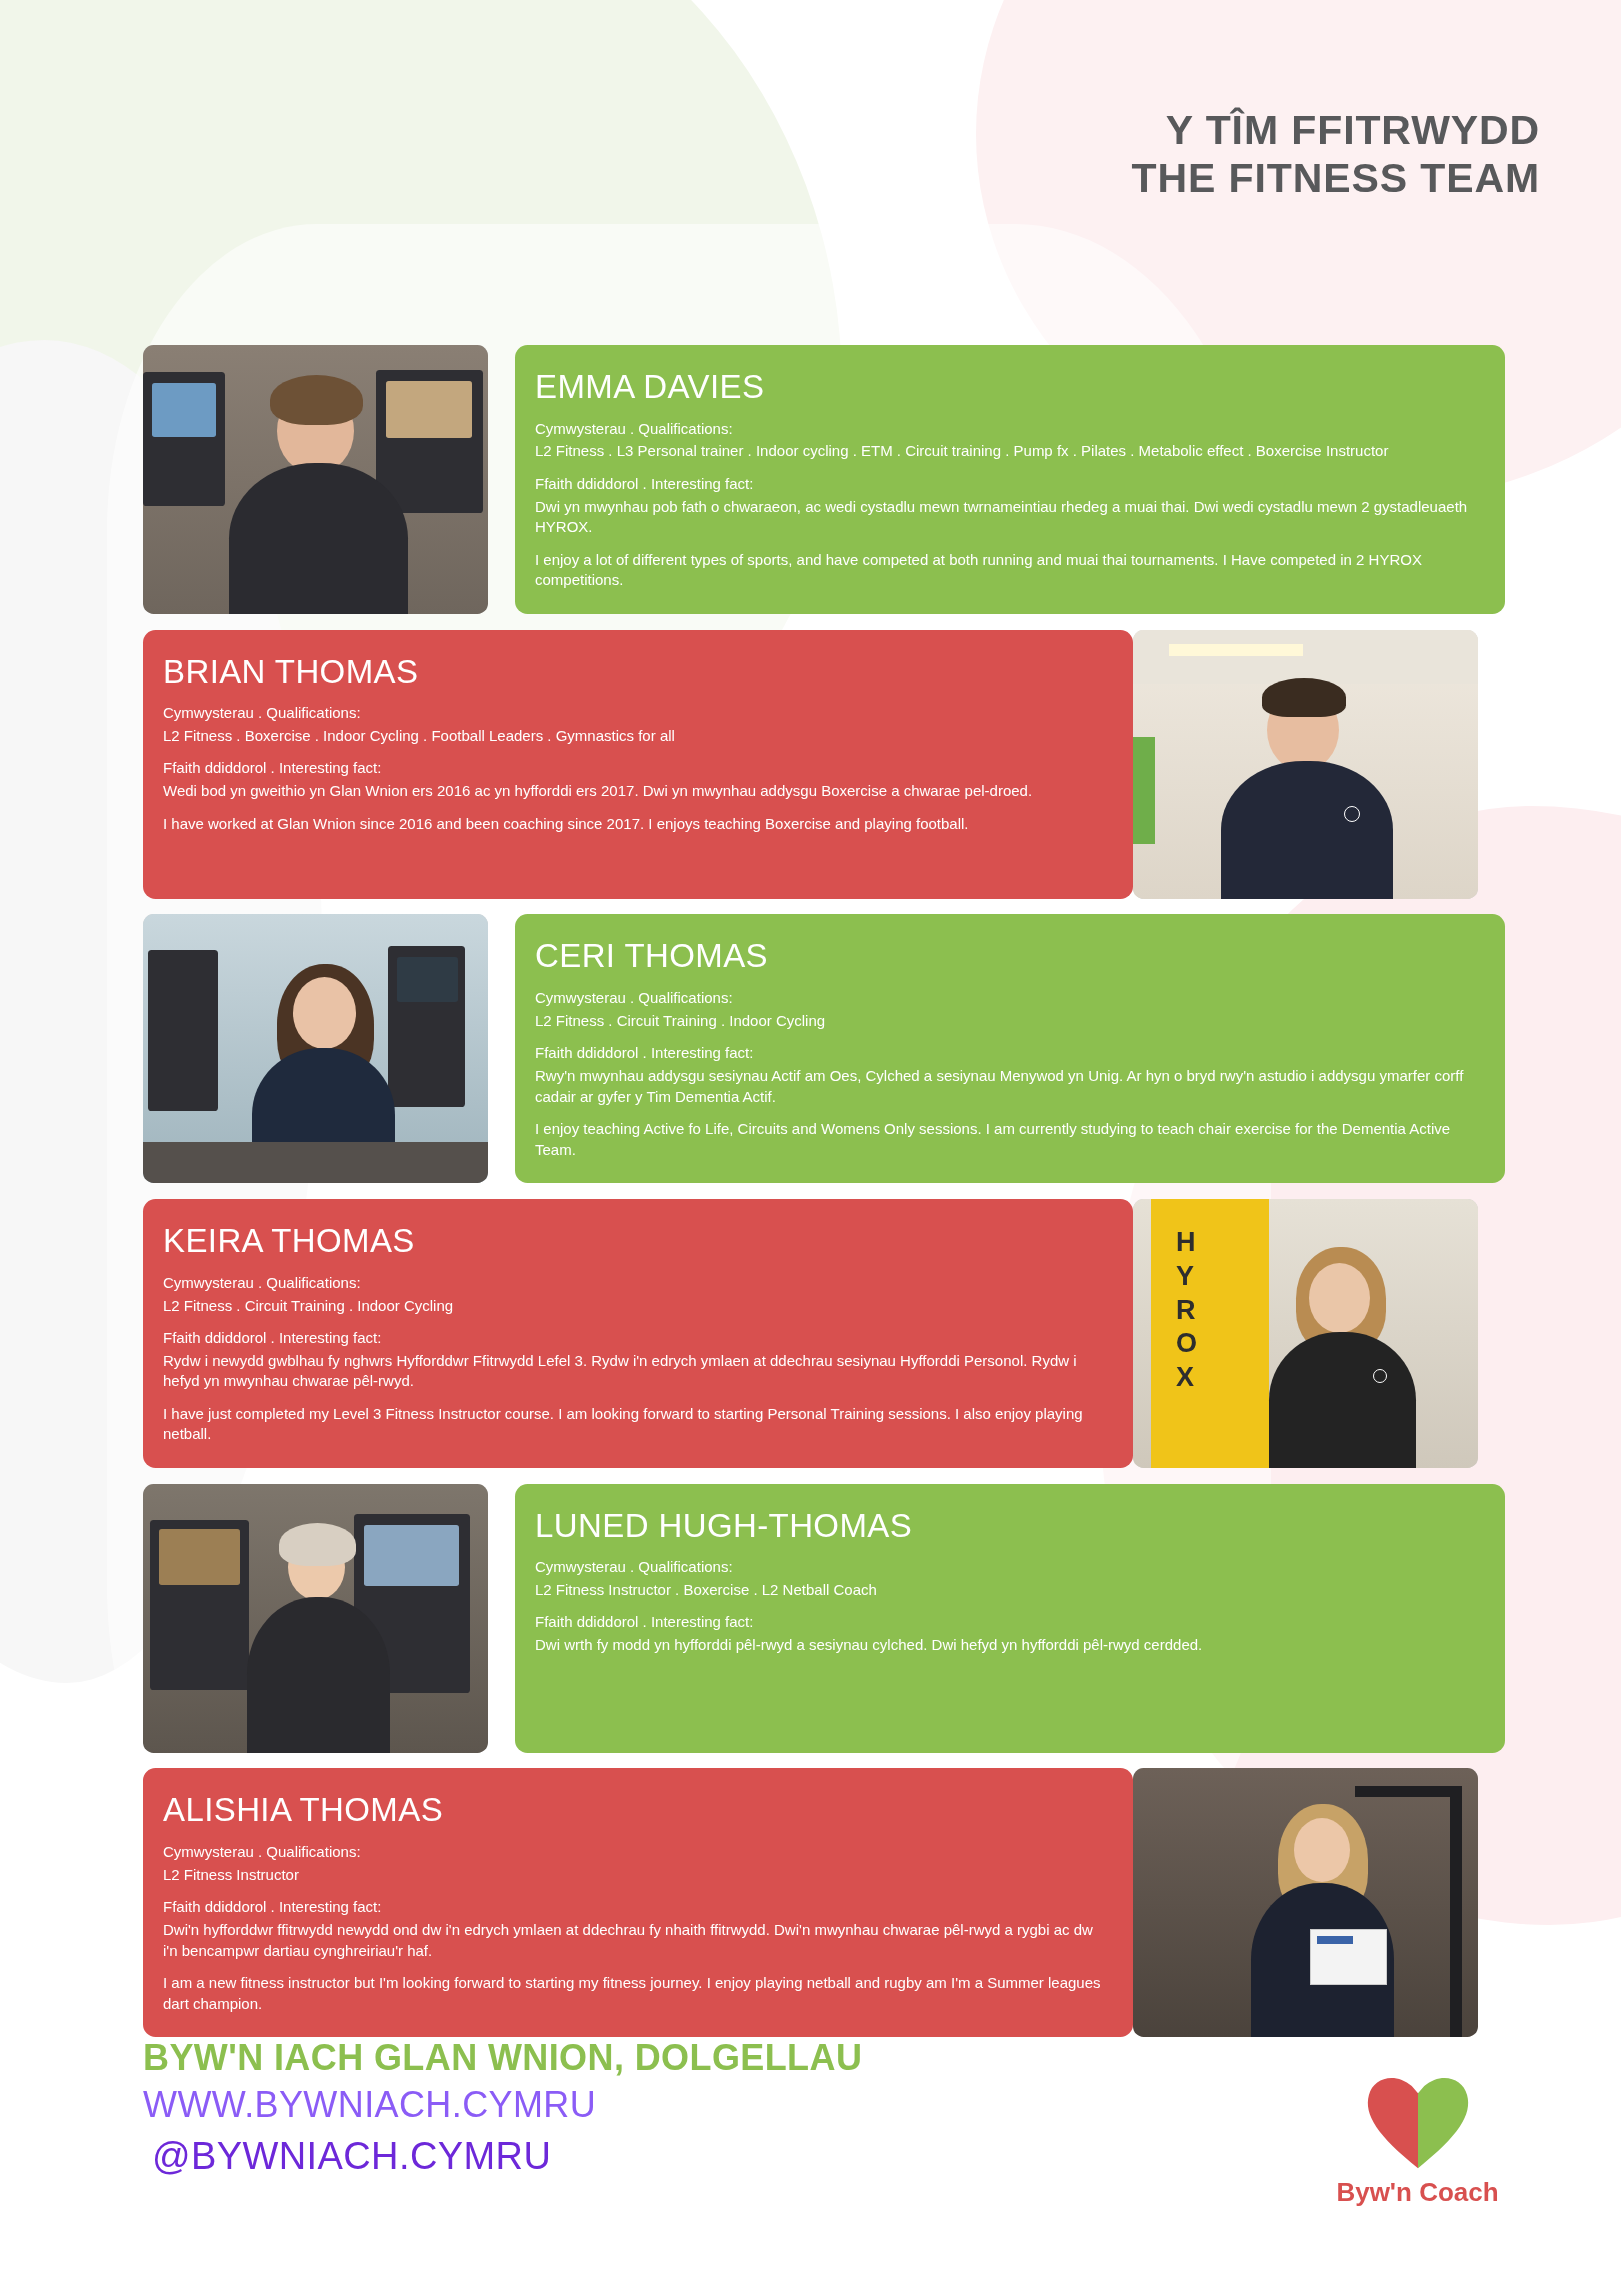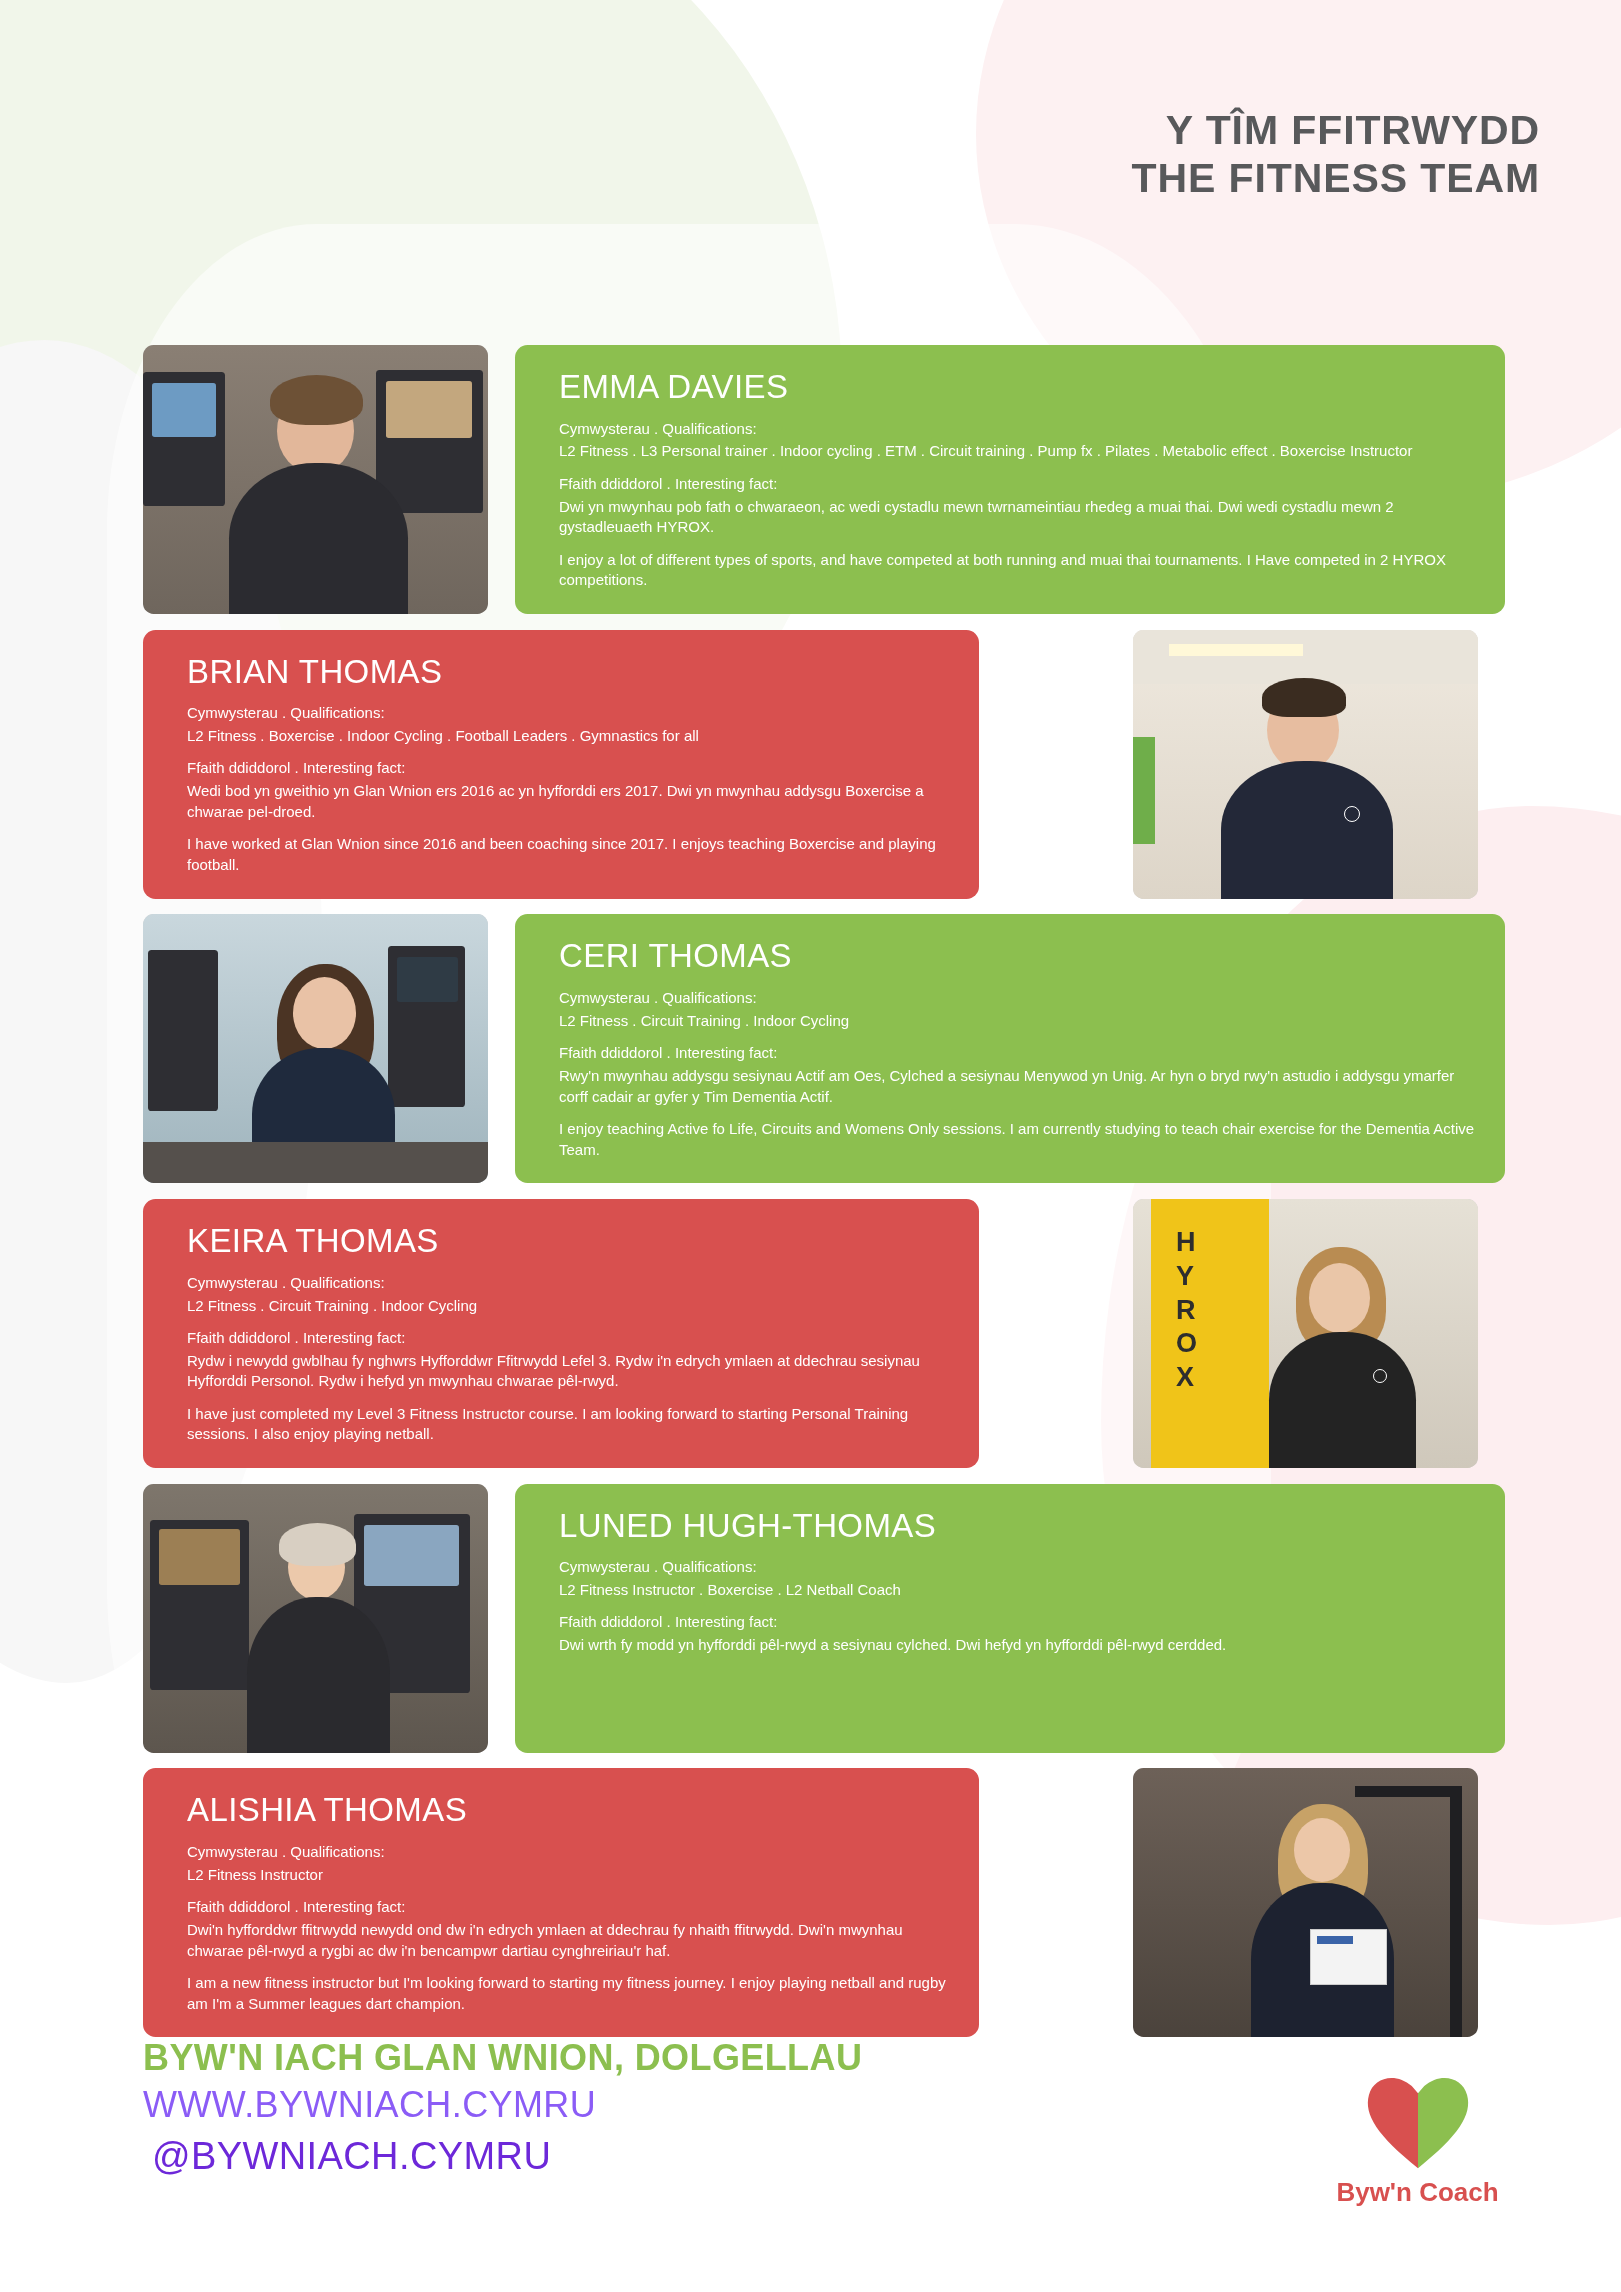--- a/index.html
+++ b/index.html
@@ -85,28 +85,28 @@
     height: 269px;
     border-radius: 10.7px;
     overflow: hidden;
     background: #cfcfcf;
   }
   .row .card {
     position: absolute;
     top: 0;
     height: 269px;
     border-radius: 12.5px;
-    padding: 23px 30px 18px 44px;
+    padding: 23px 30px 18px 20px;
     color: #ffffff;
   }
   
   .layout-a .photo { left: 143px; }
   .layout-a .card  { left: 515px; right: 116px; width: 990px; }
   
-  .layout-b .card  { left: 143px; width: 836px; }
+  .layout-b .card  { left: 143px; width: 990px; }
   .layout-b .photo { left: 1133px; }
 
   .green { background: #8cbf4f; }
   .red   { background: #d8504f; }
 
   .name {
     font-size: 33px;
     letter-spacing: 0.4px;
     margin: 0 0 12.5px 0;
     font-weight: normal;

